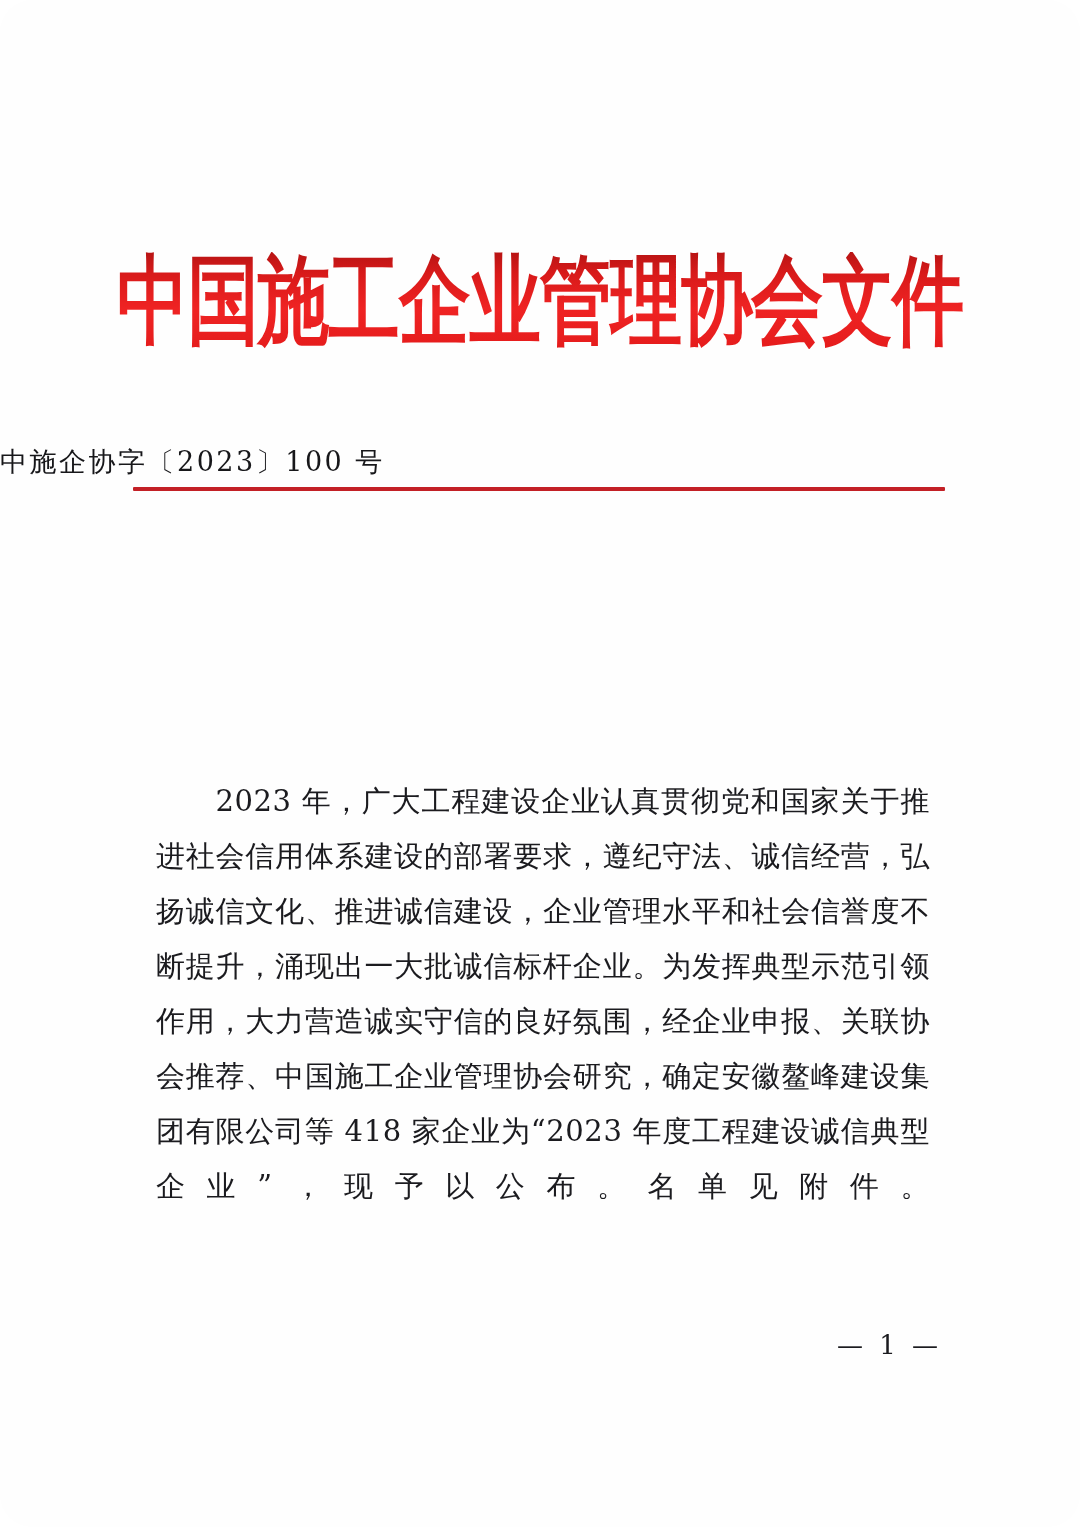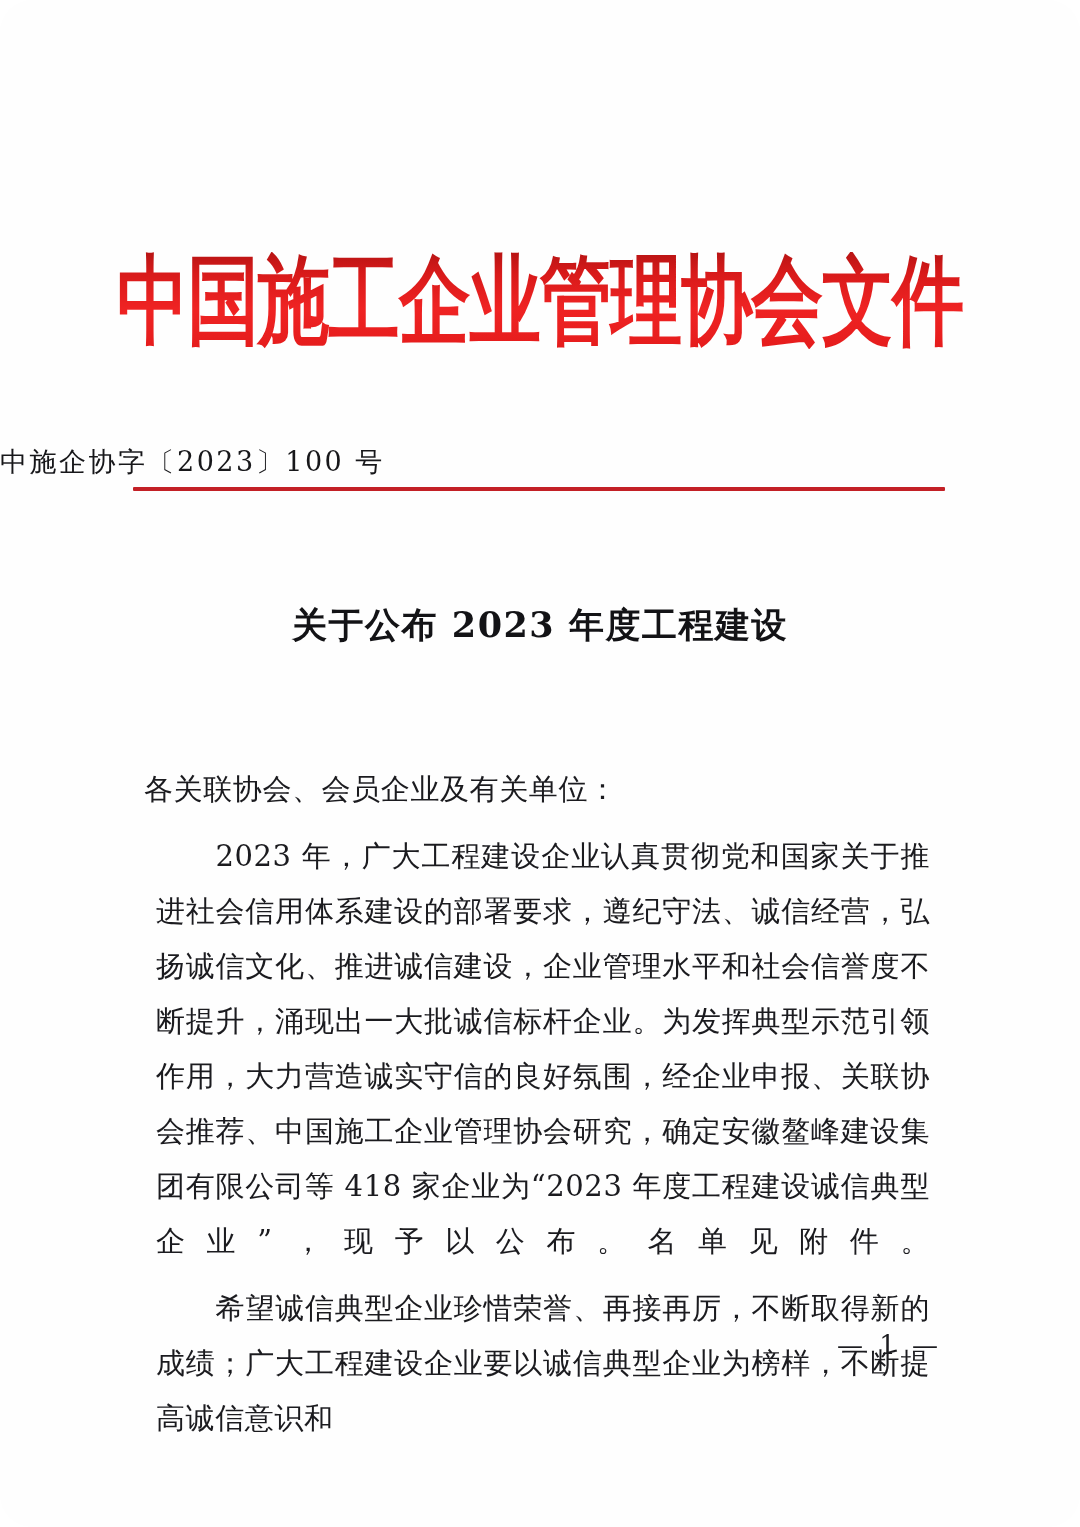--- a/index.html
+++ b/index.html
@@ -142,24 +142,21 @@
 
   <div class="masthead">
     <span class="masthead-text">中国施工企业管理协会文件</span>
   </div>
 
   <div class="doc-number">中施企协字〔2023〕100 号</div>
 
   <div class="red-rule"></div>
 
   <div class="doc-title">
-    <span class="tline">关于公布 2023 年度工程建设</span>
   </div>
 
   <div class="body-block">
-    <p class="salutation">各关联协会、会员企业及有关单位：</p>
     <p class="para"><span class="indent2"></span><span>2023 年，广大工程建设企业认真贯彻党和国家关于推进社会信用体系建设的部署要求，遵纪守法、诚信经营，弘扬诚信文化、推进诚信建设，企业管理水平和社会信誉度不断提升，涌现出一大批诚信标杆企业。为发挥典型示范引领作用，大力营造诚实守信的良好氛围，经企业申报、关联协会推荐、中国施工企业管理协会研究，确定安徽鳌峰建设集团有限公司等 418 家企业为“2023 年度工程建设诚信典型企业”，现予以公布。名单见附件。</span></p>
-    <p class="para last"><span class="indent2"></span><span>希望诚信典型企业珍惜荣誉、再接再厉，不断取得新的成绩；广大工程建设企业要以诚信典型企业为榜样，不断提高诚信意识和</span></p>
   </div>
 
   <div class="page-footer">— 1 —</div>
 
 </div>
 
 </body></html>

